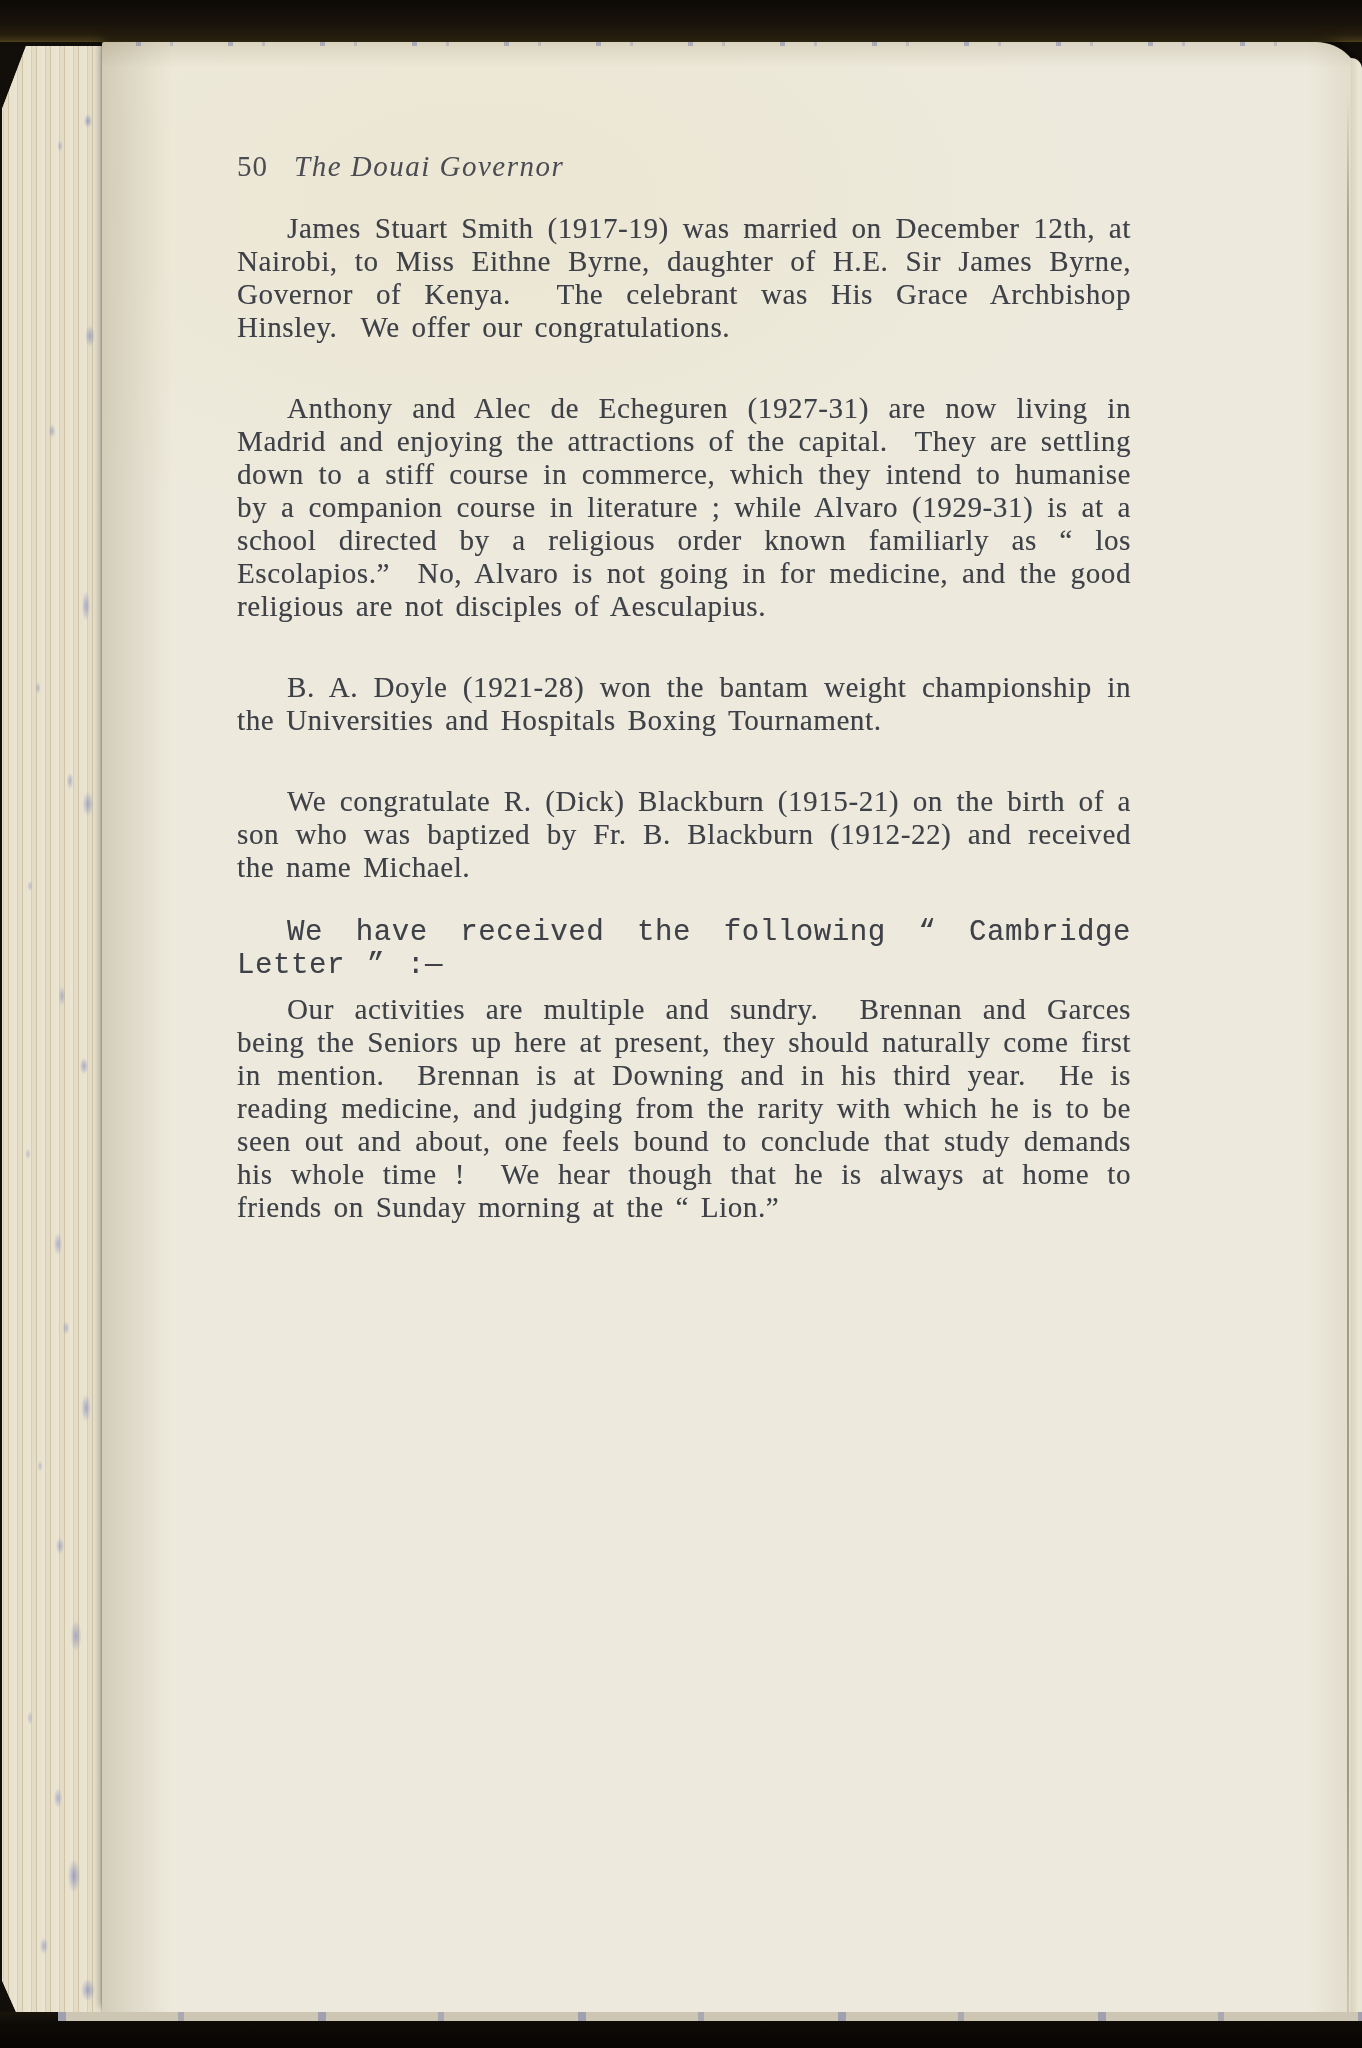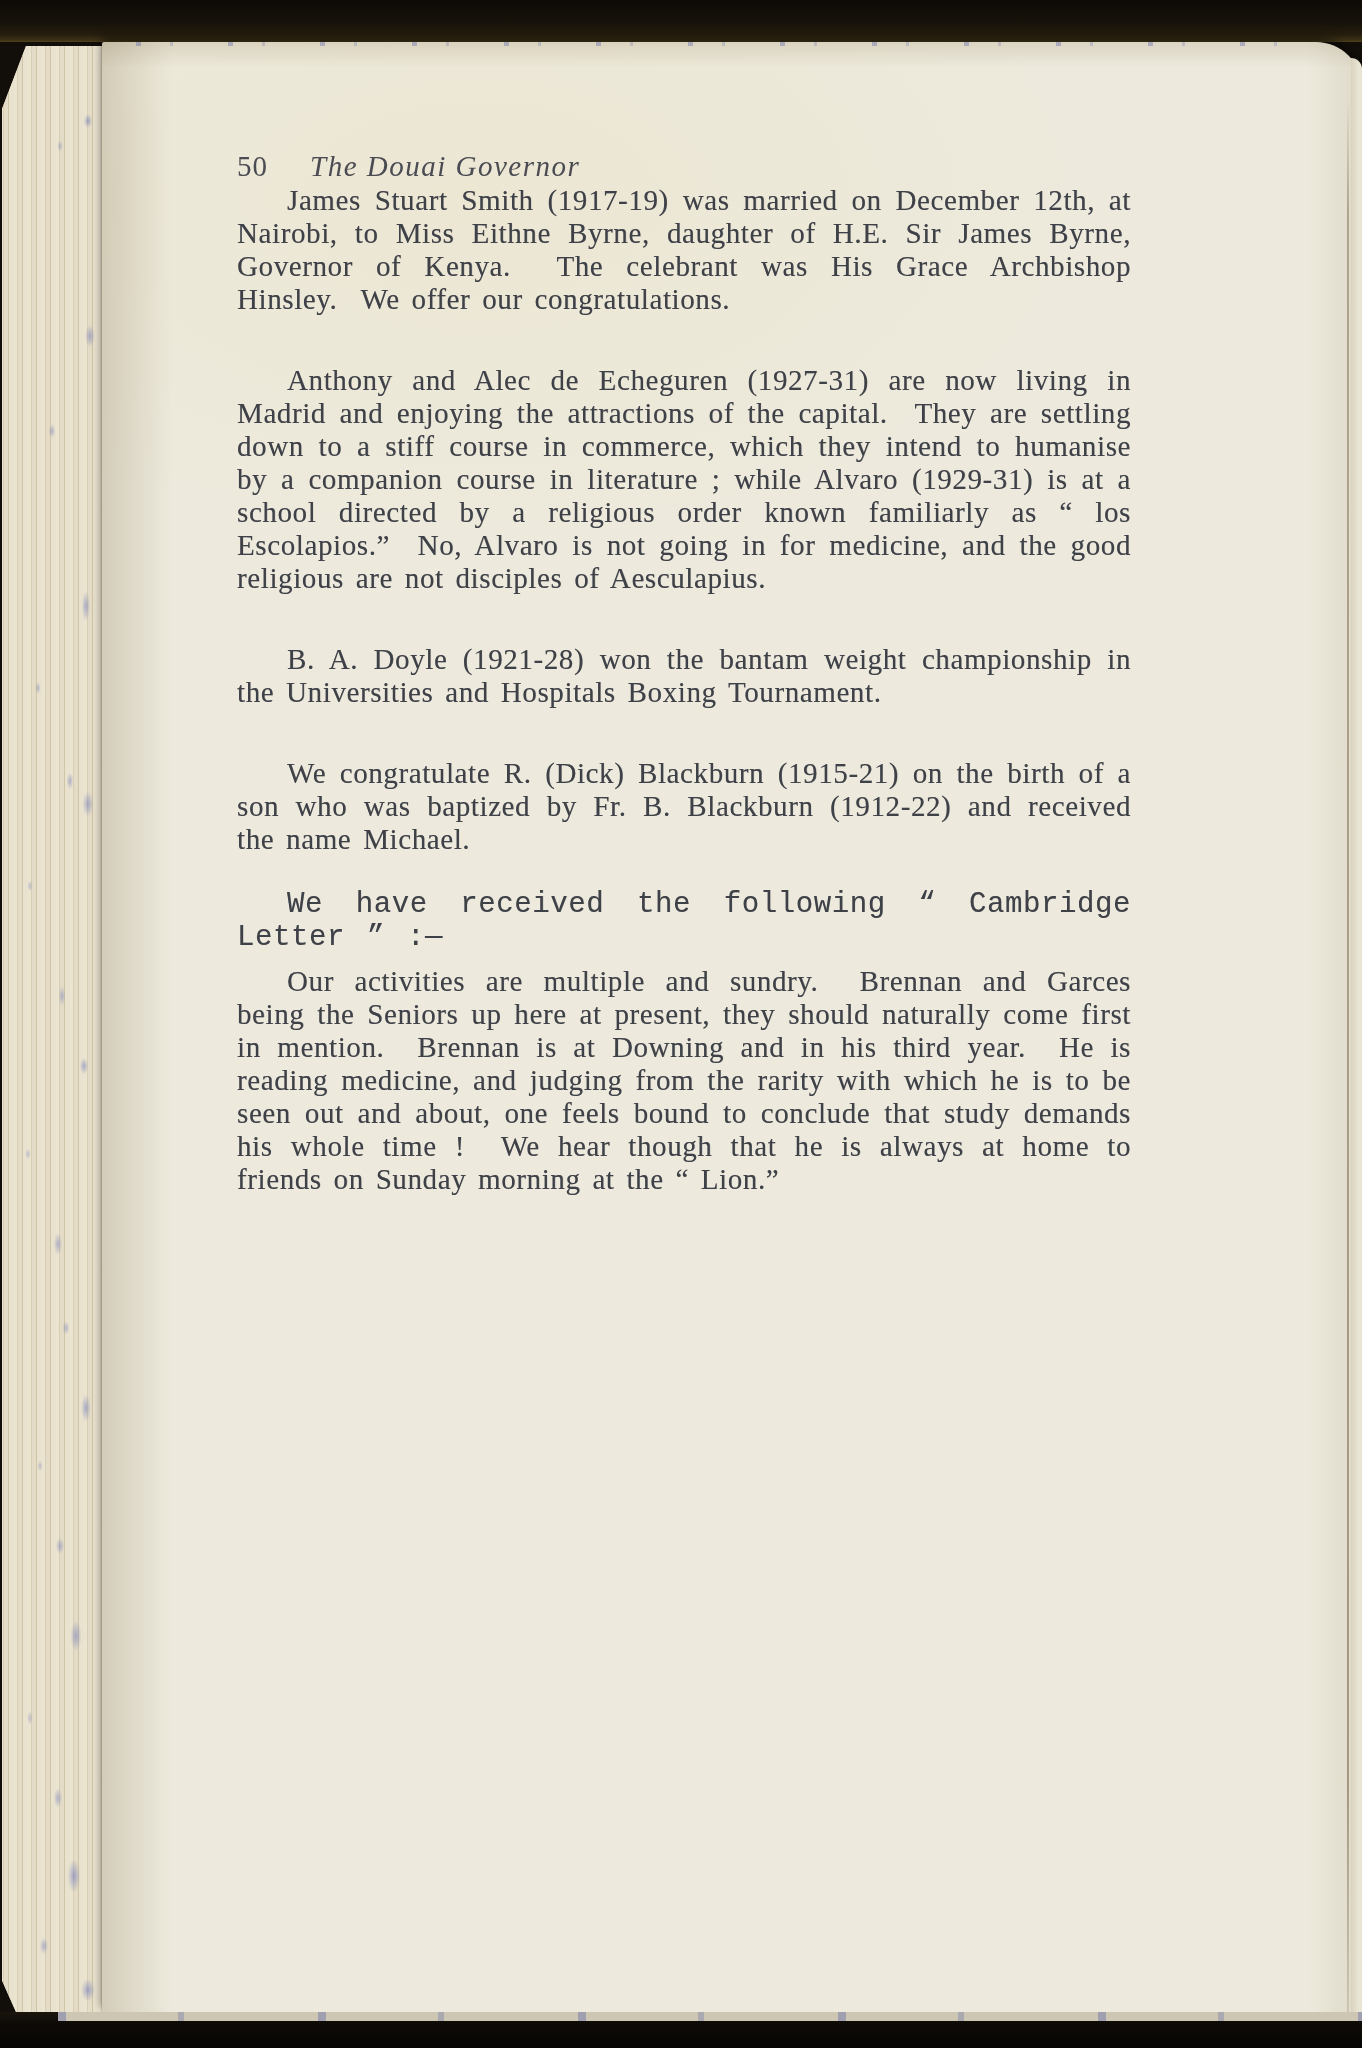--- a/index.html
+++ b/index.html
@@ -93,27 +93,27 @@
       rgba(92,102,172,.4) 0 8px, transparent 8px 120px,
       rgba(92,102,172,.3) 120px 126px, transparent 126px 260px);
   }
 
   
   .content{
     position:absolute;left:135px;top:106px;width:894px;
     color:#3f4148;
   }
   .pagehead{
-    display:flex;align-items:center;gap:42px;
+    display:flex;align-items:center;gap:26px;
     font-size:29px;line-height:36px;color:#4b4c53;
   }
   .pagenum{font-style:normal;letter-spacing:1px;}
   .mag-title{font-style:italic;letter-spacing:1.5px;}
 
-  .body-text{}
+  .body-text{margin-top:28px;}
   .para{
     margin:0;
     font-size:29px;line-height:33px;
     text-align:justify;text-indent:50px;
     white-space:pre-wrap;
     letter-spacing:.6px;word-spacing:4px;
     color:#3f4148;
     text-shadow:.3px .3px .5px rgba(63,65,72,.4);
   }
   .para + .para.normal{margin-top:48px;}

